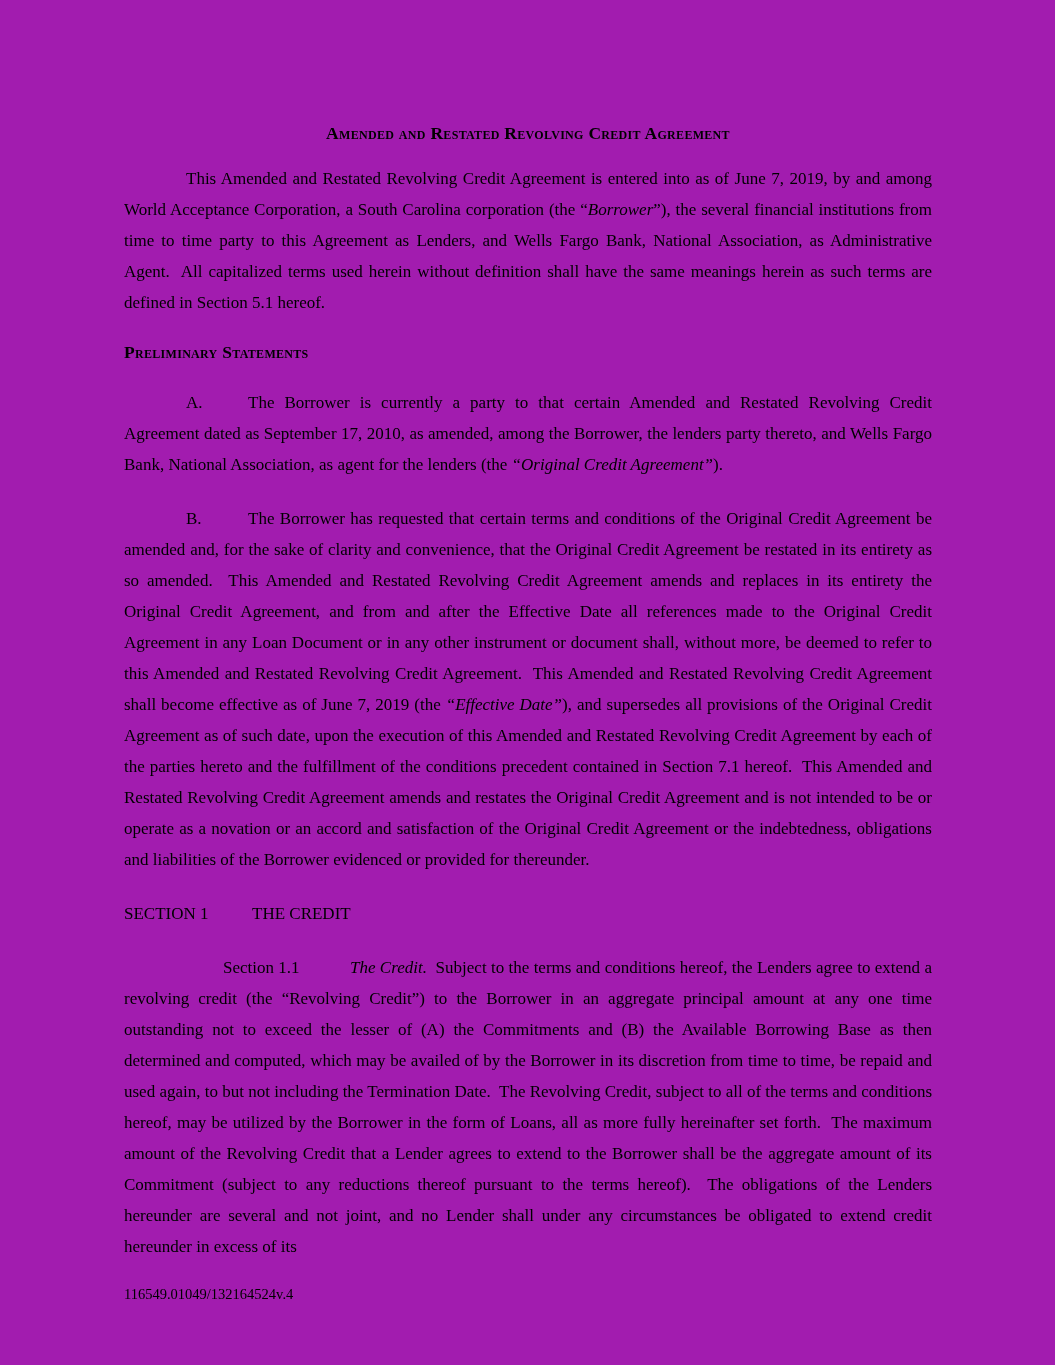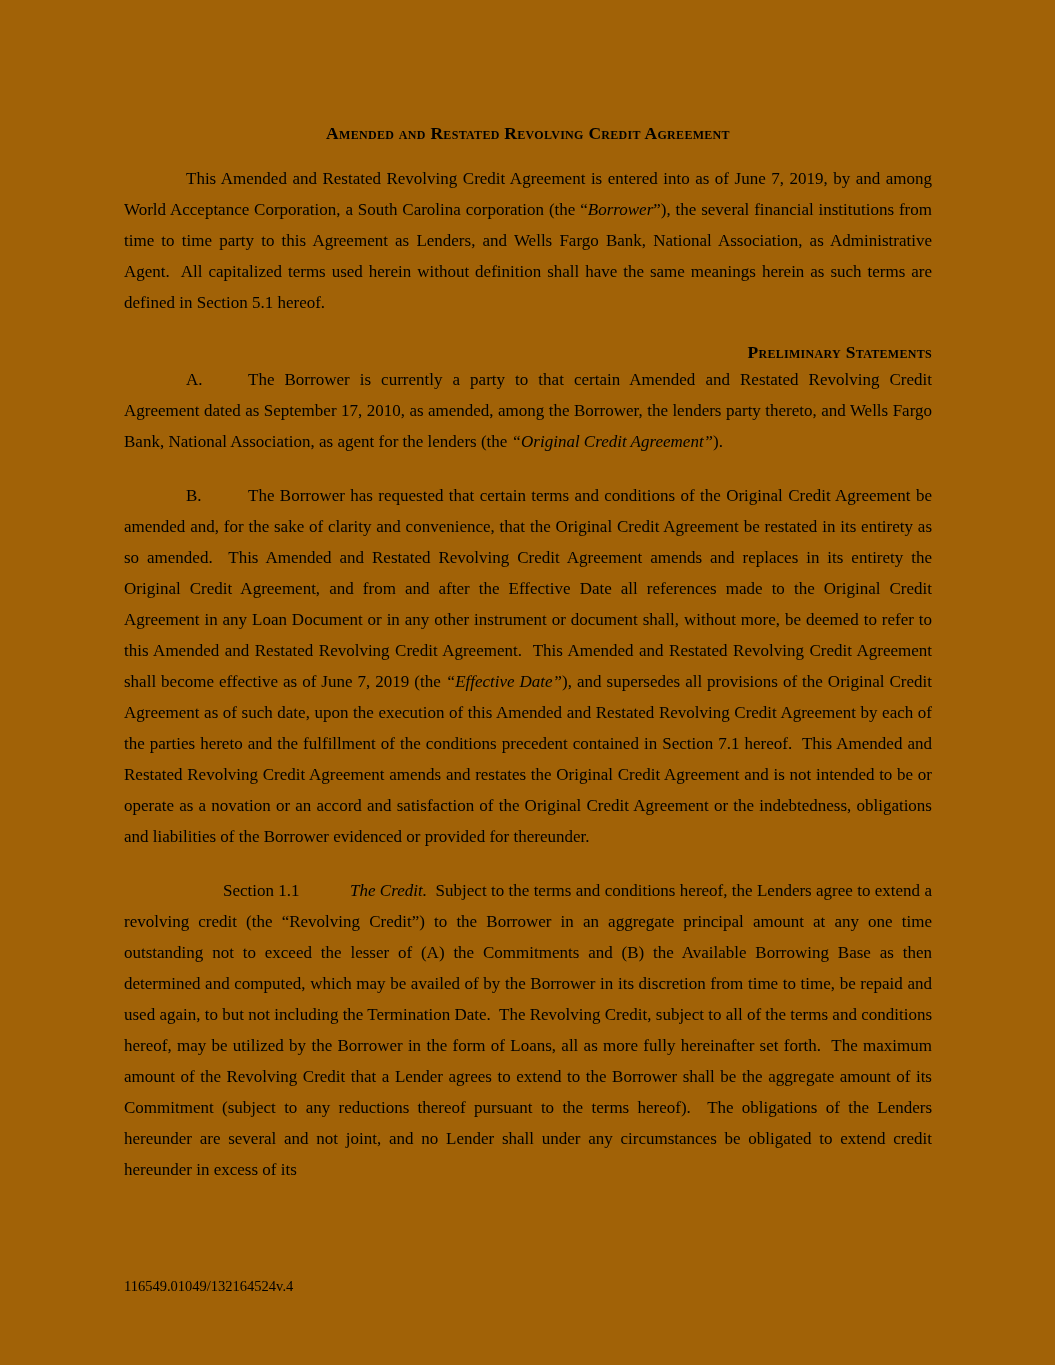--- a/index.html
+++ b/index.html
@@ -7,40 +7,41 @@
   body {
     width: 1055px;
     height: 1365px;
     font-family: "Liberation Serif", "DejaVu Serif", serif;
     color: #000000;
   }
   .page {
     position: relative;
     width: 1055px;
     height: 1365px;
-    background: #a16207;
+    background: #a21caf;
     padding: 122px 123px 90px 124px;
     overflow: hidden;
   }
   .doc-title {
     font-size: 17.5px;
     line-height: 23px;
     font-weight: bold;
     font-variant: small-caps;
     letter-spacing: 0.3px;
     text-align: center;
     margin-bottom: 18px;
   }
   .heading-center {
     font-size: 17.5px;
     line-height: 23px;
     font-weight: bold;
     font-variant: small-caps;
     letter-spacing: 0.3px;
-    text-align: right;
+    text-align: left;
+    margin-bottom: 23px;
   }
   p.body {
     font-size: 17px;
     line-height: 31px;
     text-align: justify;
     margin-bottom: 23px;
   }
   p.indent { text-indent: 62px; }
   .italic { font-style: italic; }
   .sc { font-variant: small-caps; }
@@ -60,39 +61,40 @@
     text-indent: 0;
   }
   .marker-wide {
     display: inline-block;
     width: 128px;
     text-indent: 0;
   }
   .footer-id {
     position: absolute;
     left: 124px;
-    bottom: 70px;
+    bottom: 62px;
     font-size: 14.5px;
     line-height: 18px;
   }
 </style>
 </head>
 <body>
 
 <div class="page">
 
   <h1 class="doc-title">Amended and Restated Revolving Credit Agreement</h1>
 
   <p class="body indent"><span>This Amended and Restated Revolving Credit Agreement is entered into as of June 7, 2019, by and among World Acceptance Corporation, a South Carolina corporation (the “</span><span class="italic">Borrower</span><span>”), the several financial institutions from time to time party to this Agreement as Lenders, and Wells Fargo Bank, National Association, as Administrative Agent.&nbsp; All capitalized terms used herein without definition shall have the same meanings herein as such terms are defined in Section 5.1 hereof.</span></p>
 
   <h2 class="heading-center">Preliminary Statements</h2>
 
   <p class="body indent"><span class="marker">A.</span><span>The Borrower is currently a party to that certain Amended and Restated Revolving Credit Agreement dated as September&nbsp;17, 2010, as amended, among the Borrower, the lenders party thereto, and Wells Fargo Bank, National Association, as agent for the lenders (the </span><span class="italic">“Original Credit Agreement”</span><span>).</span></p>
 
   <p class="body indent"><span class="marker">B.</span><span>The Borrower has requested that certain terms and conditions of the Original Credit Agreement be amended and, for the sake of clarity and convenience, that the Original Credit Agreement be restated in its entirety as so amended.&nbsp; This Amended and Restated Revolving Credit Agreement amends and replaces in its entirety the Original Credit Agreement, and from and after the Effective Date all references made to the Original Credit Agreement in any Loan Document or in any other instrument or document shall, without more, be deemed to refer to this Amended and Restated Revolving Credit Agreement.&nbsp; This Amended and Restated Revolving Credit Agreement shall become effective as of June 7, 2019 (the </span><span class="italic">“Effective Date”</span><span>), and supersedes all provisions of the Original Credit Agreement as of such date, upon the execution of this Amended and Restated Revolving Credit Agreement by each of the parties hereto and the fulfillment of the conditions precedent contained in Section 7.1 hereof.&nbsp; This Amended and Restated Revolving Credit Agreement amends and restates the Original Credit Agreement and is not intended to be or operate as a novation or an accord and satisfaction of the Original Credit Agreement or the indebtedness, obligations and liabilities of the Borrower evidenced or provided for thereunder.</span></p>
 
 
+  <p class="body section-heading"><span class="marker-wide">SECTION 1</span><span>THE CREDIT</span></p>
 
   <p class="body indent"><span class="marker-mid">Section 1.1</span><span class="italic">The Credit.</span><span>&nbsp; Subject to the terms and conditions hereof, the Lenders agree to extend a revolving credit (the “Revolving Credit”) to the Borrower in an aggregate principal amount at any one time outstanding not to exceed the lesser of (A) the Commitments and (B) the Available Borrowing Base as then determined and computed, which may be availed of by the Borrower in its discretion from time to time, be repaid and used again, to but not including the Termination Date.&nbsp; The Revolving Credit, subject to all of the terms and conditions hereof, may be utilized by the Borrower in the form of Loans, all as more fully hereinafter set forth.&nbsp; The maximum amount of the Revolving Credit that a Lender agrees to extend to the Borrower shall be the aggregate amount of its Commitment (subject to any reductions thereof pursuant to the terms hereof).&nbsp; The obligations of the Lenders hereunder are several and not joint, and no Lender shall under any circumstances be obligated to extend credit hereunder in excess of its</span></p>
 
   <div class="footer-id">116549.01049/132164524v.4</div>
 
 </div>
 
 </body></html>

